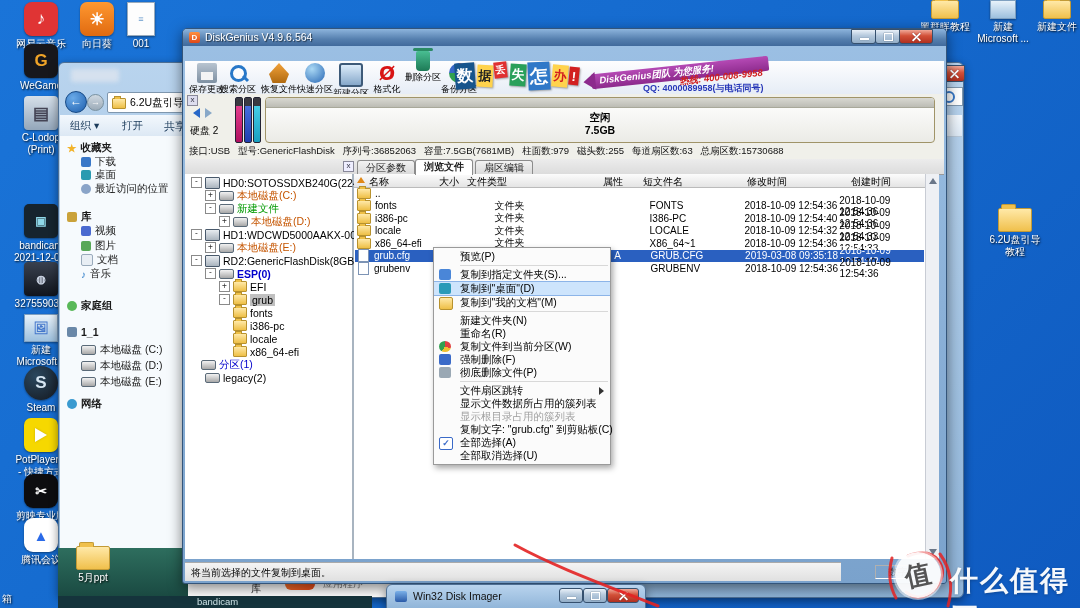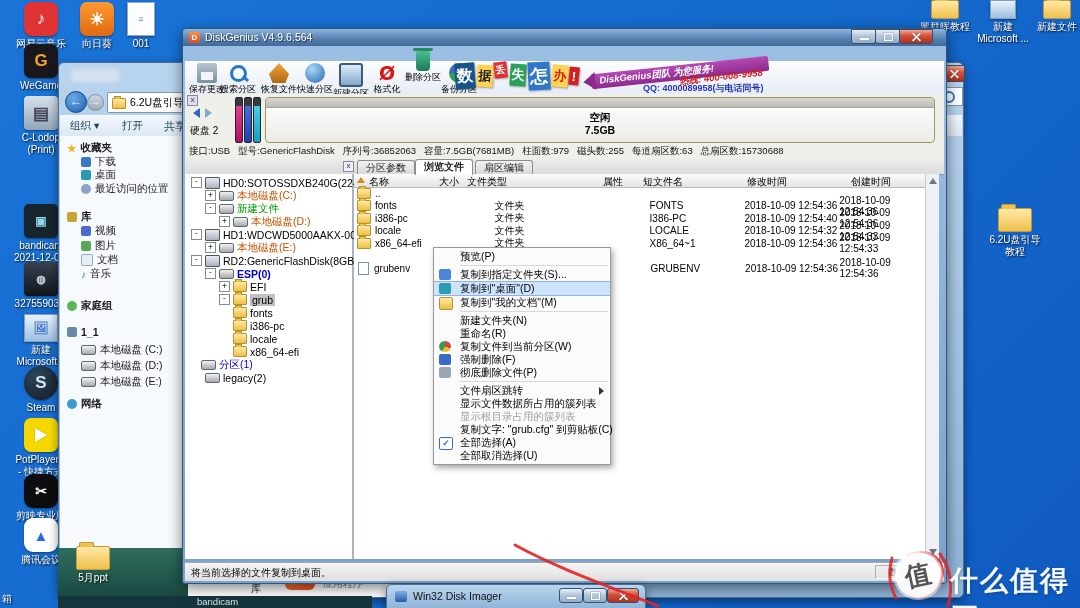--- a/index.html
+++ b/index.html
@@ -465,20 +465,30 @@
     <div class="fr" style="left:172px;top:208px;width:569px">
         <span class="f11" style="margin:0 4px 0 2px"></span>
         <span style="width:97px">x86_64-efi</span>
         <span style="width:34px"></span>
         <span style="width:130px">文件夹</span>
         <span style="width:40px"></span>
         <span style="width:104px">X86_64~1</span>
         <span style="width:104px">2018-10-09 12:54:36</span>
         <span>2018-10-09 12:54:33</span>
       </div>
+    <div class="fr" style="left:172px;top:220.5px;width:569px;background:#2a60c0;color:#fff">
+        <span class="pg" style="margin:0 5px 0 3px"></span>
+        <span style="width:96px">grub.cfg</span>
+        <span style="width:34px;text-align:right">4.6KB</span>
+        <span style="width:130px;padding-left:4px">cfg 文件</span>
+        <span style="width:40px">A</span>
+        <span style="width:104px">GRUB.CFG</span>
+        <span style="width:104px">2019-03-08 09:35:18</span>
+        <span>2018-10-09 12:54:42</span>
+      </div>
     <div class="fr" style="left:172px;top:233px;width:569px">
         <span class="pg" style="margin:0 5px 0 3px"></span>
         <span style="width:96px">grubenv</span>
         <span style="width:34px"></span>
         <span style="width:130px;padding-left:4px"></span>
         <span style="width:40px"></span>
         <span style="width:104px">GRUBENV</span>
         <span style="width:104px">2018-10-09 12:54:36</span>
         <span>2018-10-09 12:54:36</span>
       </div>
@@ -502,21 +512,21 @@
       <div class="cmi"><span class="mi" style="background:#9aa8b4"></span><span>彻底删除文件(P)</span></div>
       <div class="cm-sep"></div>
       <div class="cmi"><span>文件扇区跳转</span><span class="subarrow"></span></div>
       <div class="cmi"><span>显示文件数据所占用的簇列表</span></div>
       <div class="cmi" style="color:#a0a0a0"><span>显示根目录占用的簇列表</span></div>
       <div class="cmi"><span>复制文字: "grub.cfg" 到剪贴板(C)</span></div>
       <div class="cmi"><span class="mi" style="background:#fff;border:1px solid #3a6ac8;color:#3a6ac8;font:bold 9px/10px sans-serif;text-align:center">✓</span><span>全部选择(A)</span></div>
       <div class="cmi"><span>全部取消选择(U)</span></div>
     </div>
 
-    <div style="position:absolute;left:2px;top:533px;width:759px;height:18px;background:linear-gradient(#f4f4f4,#e0e0e0);border-top:1px solid #aaa">
+    <div style="position:absolute;left:2px;top:533px;width:656px;height:18px;background:linear-gradient(#f4f4f4,#e0e0e0);border-top:1px solid #aaa">
       <span style="position:absolute;left:6px;top:3px;font-size:10px;color:#000">将当前选择的文件复制到桌面。</span>
       <span style="position:absolute;left:690px;top:2px;width:44px;height:12px;border:1px solid #b0b0b0;border-right-color:#fff;border-bottom-color:#fff;font-size:9.5px;text-align:center;color:#333">数字</span>
     </div>
   </div>
 
   <div class="glass" style="position:absolute;left:386px;top:584px;width:258px;height:24px;border-radius:6px 6px 0 0;z-index:12">
     <span style="position:absolute;left:8px;top:6px;width:12px;height:11px;background:linear-gradient(#7ab0e8,#2a5aa8);border-radius:2px"></span>
     <span style="position:absolute;left:26px;top:5px;font-size:10.5px;color:#111">Win32 Disk Imager</span>
     <span class="wbtn g-min" style="left:172px;top:3px;width:22px;border-radius:3px"></span>
     <span class="wbtn g-max" style="left:196px;top:3px;width:22px;border-radius:3px"></span>

